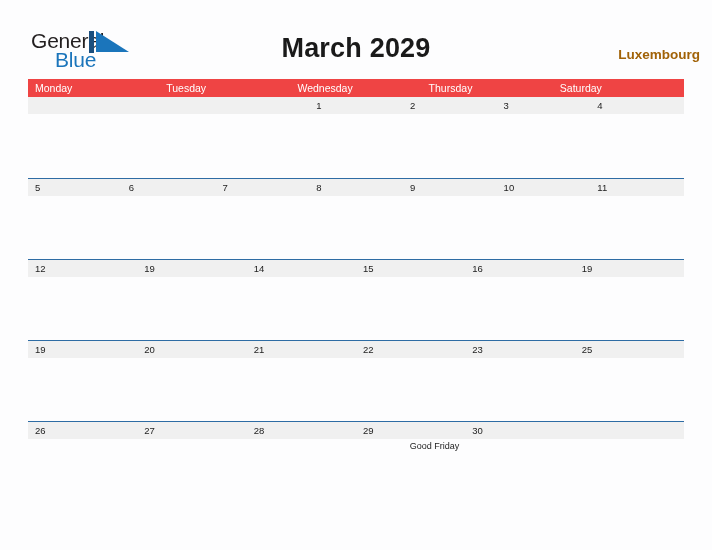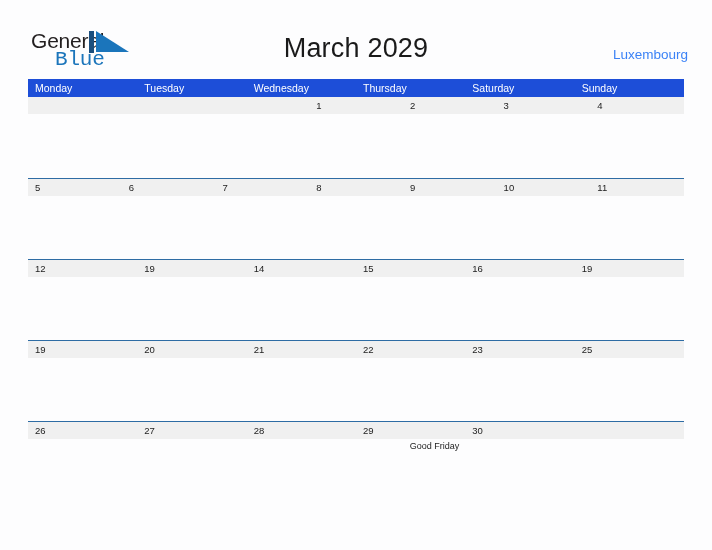--- a/index.html
+++ b/index.html
@@ -44,65 +44,66 @@
     color: #231f20;
     font-family: "Liberation Sans", sans-serif;
   }
   .logo-blue {
     position: absolute;
     left: 24px;
     top: 19px;
     font-size: 21px;
     letter-spacing: -0.2px;
     color: #1b75bb;
-    font-family: Liberation Mono, monospace;
+    font-family: Liberation Sans, sans-serif;
   }
   .logo-mark {
     position: absolute;
     left: 58px;
     top: 1px;
     width: 41px;
     height: 22px;
   }
 
   
   .cal-title {
     position: absolute;
     left: 0;
     top: 33px;
     width: 712px;
     text-align: center;
     font-size: 27px;
     color: #1a1a1a;
     font-family: "Liberation Sans", sans-serif;
-    font-weight: normal;
+    font-weight: bold;
     letter-spacing: 0.2px;
   }
   .cal-location {
     position: absolute;
-    right: 24px;
+    right: 12px;
     top: 47px;
     font-size: 13.5px;
-    color: #3b82f6;
-    font-family: "Liberation Sans", sans-serif;
+    color: #a16207;
+    font-family: "Liberation Sans", sans-serif;
+    font-weight: bold;
   }
 
   
   .calendar {
     position: absolute;
     left: 28px;
     top: 79px;
     width: 656px;
   }
 
   .weekday-header {
     display: flex;
     width: 100%;
     height: 18px;
-    background: #1d4ed8;
+    background: #ef4444;
   }
   .weekday-cell {
     flex: 1 1 0;
     min-width: 0;
     color: #ffffff;
     font-size: 10.5px;
     line-height: 18px;
     padding-left: 7px;
     box-sizing: border-box;
     font-family: "Liberation Sans", sans-serif;
@@ -194,21 +195,20 @@
 </div>
 
 <div class="calendar">
 
   <div class="weekday-header">
     <div class="weekday-cell">Monday</div>
     <div class="weekday-cell">Tuesday</div>
     <div class="weekday-cell">Wednesday</div>
     <div class="weekday-cell">Thursday</div>
     <div class="weekday-cell">Saturday</div>
-    <div class="weekday-cell">Sunday</div>
   </div>
 
   <div class="week-row first">
     <div class="date-band">
       <div class="day-cell empty"></div>
       <div class="day-cell empty"></div>
       <div class="day-cell empty"></div>
       <div class="day-cell">
           <span class="day-num">1</span>
         </div>

